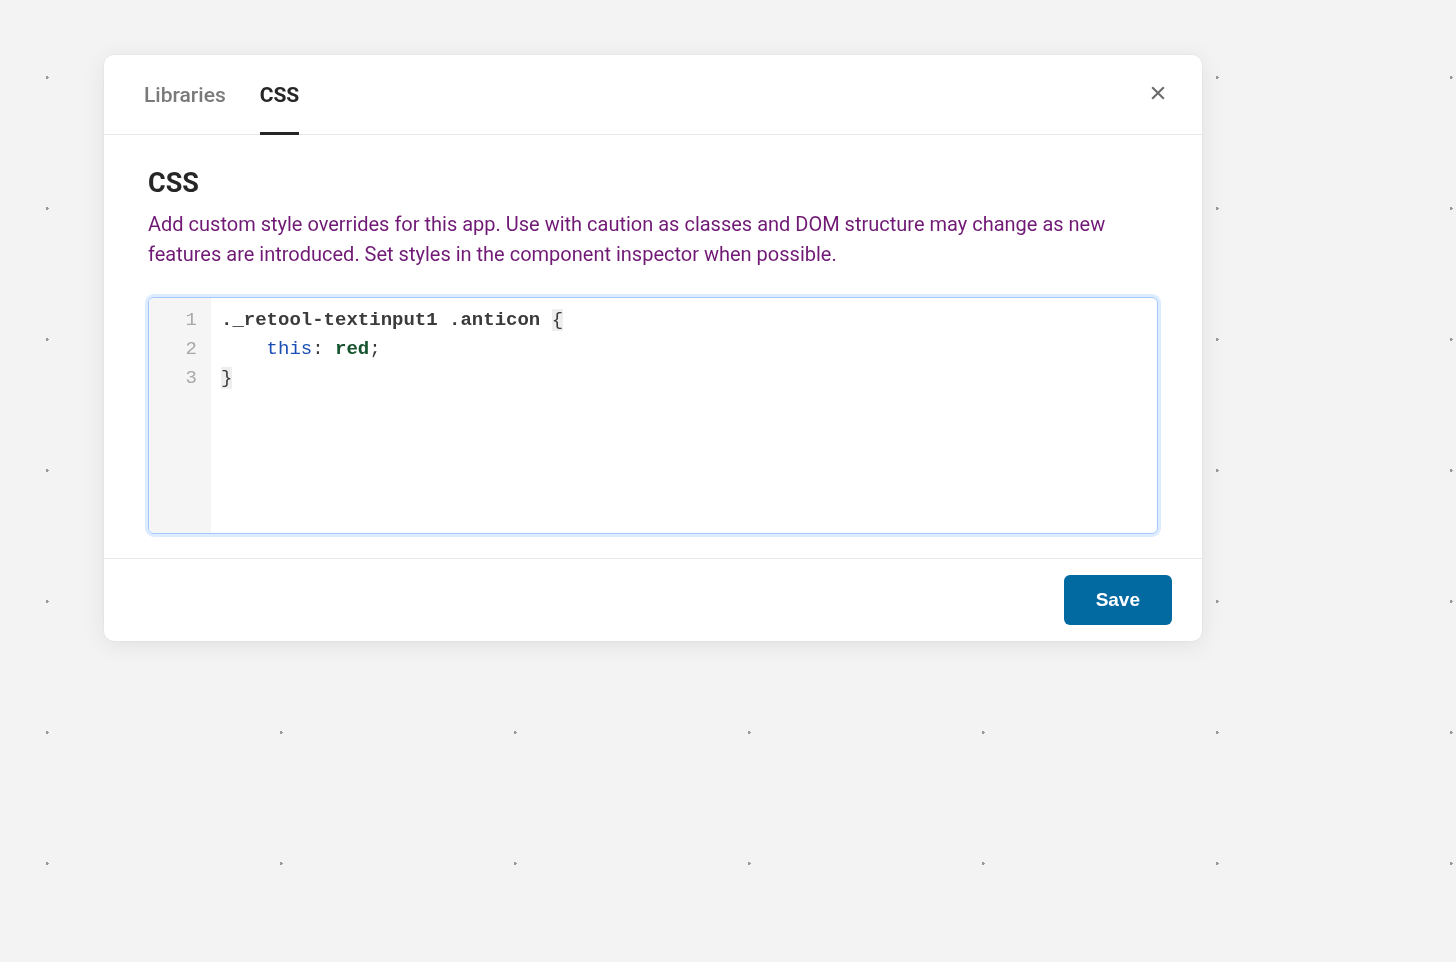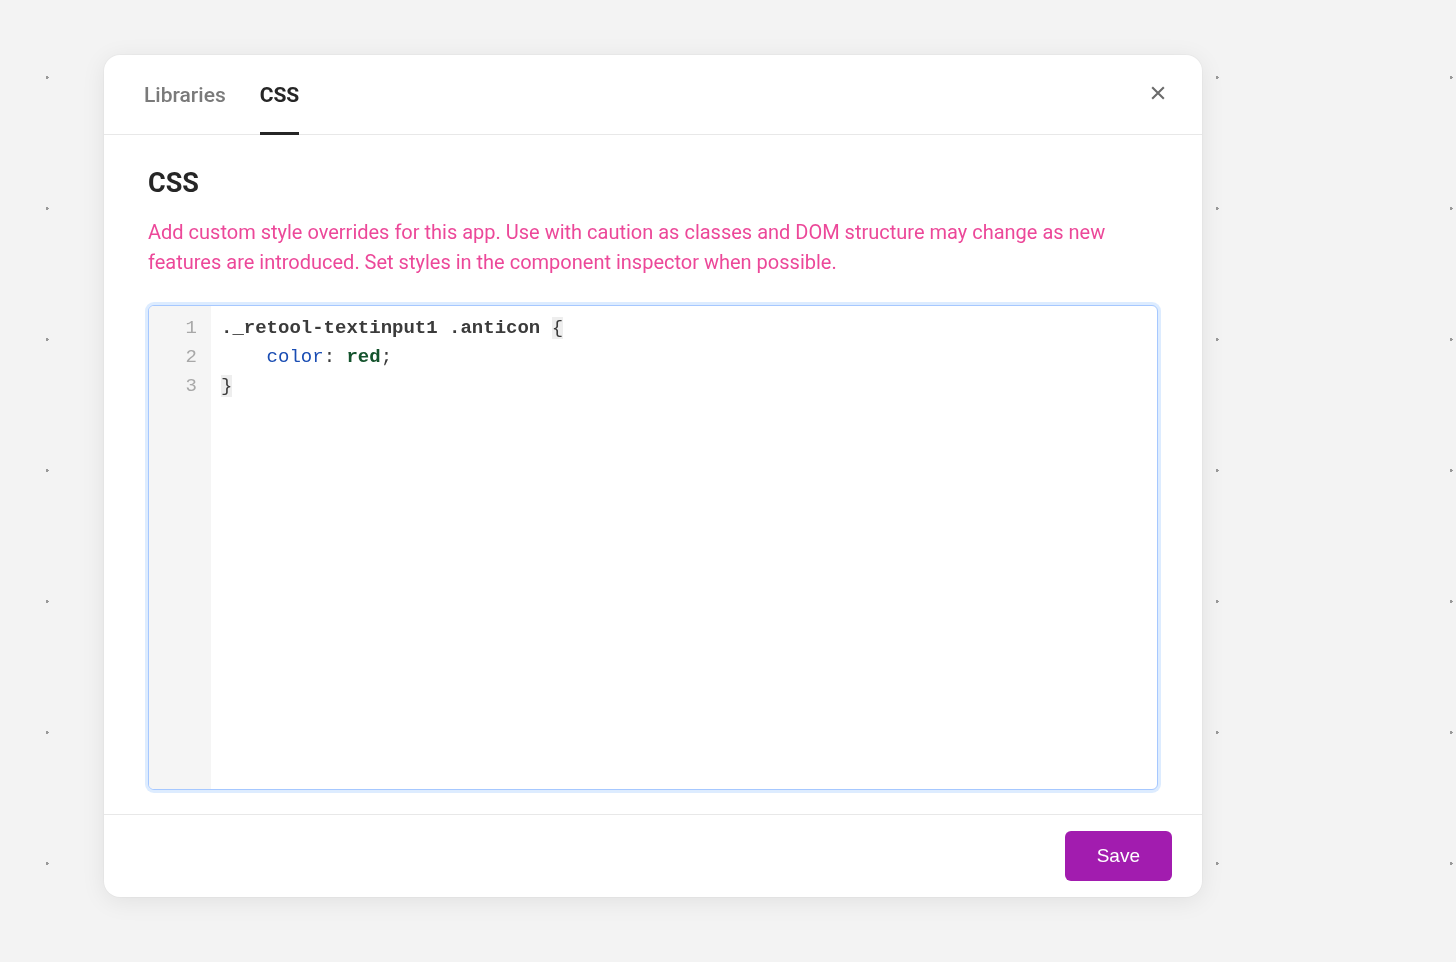--- a/index.html
+++ b/index.html
@@ -24,23 +24,23 @@
       pointer-events: none;
       background-image: radial-gradient(circle, #999 1.5px, transparent 1.5px);
       background-size: 234px 131px;
       background-position: 164px 12px;
     }
     .modal {
       position: absolute;
       left: 104px;
       top: 55px;
       width: 1098px;
-      height: 842px;
+      height: 586px;
       background: #ffffff;
-      border-radius: 16px;
+      border-radius: 10px;
       box-shadow: 0 4px 24px rgba(0,0,0,0.08), 0 0 0 1px rgba(0,0,0,0.02);
       display: flex;
       flex-direction: column;
     }
     .modal-header {
       display: flex;
       align-items: center;
       padding: 0 40px;
       height: 80px;
       border-bottom: 1px solid #e8e8e8;
@@ -101,24 +101,23 @@
     }
     .section-title {
       font-size: 27px;
       font-weight: 700;
       color: #262626;
       margin-bottom: 10px;
     }
     .section-desc {
       font-size: 20px;
       line-height: 1.5;
-      color: #ec4899;
+      color: #701a75;
       margin-bottom: 28px;
       max-width: 1000px;
-      margin-top: 8px;
     }
     .editor-wrap {
       flex: 1;
       border: 1px solid #a6c8ff;
       border-radius: 6px;
       box-shadow: 0 0 0 3px rgba(120, 180, 255, 0.25);
       display: flex;
       overflow: hidden;
       background: #fff;
     }
@@ -161,24 +160,24 @@
       width: 2px;
       background: #000;
     }
     .modal-footer {
       border-top: 1px solid #e8e8e8;
       padding: 16px 30px;
       display: flex;
       justify-content: flex-end;
     }
     .save-btn {
-      background: #a21caf;
+      background: #0369a1;
       color: #ffffff;
       font-size: 19px;
-      font-weight: 400;
+      font-weight: 700;
       border: none;
       border-radius: 6px;
       padding: 14px 32px;
       cursor: pointer;
     }
   </style>
 </head>
 <body>
 
 <div class="dots"></div>
@@ -202,21 +201,21 @@
     <div class="section-title">CSS</div>
     <div class="section-desc">Add custom style overrides for this app. Use with caution as classes and DOM structure may change as new features are introduced. Set styles in the component inspector when possible.</div>
 
     <div class="editor-wrap">
       <div class="gutter">
         <div>1</div>
         <div>2</div>
         <div>3</div>
       </div>
       <div class="code-area"><span class="tok-selector">._retool-textinput1 .anticon</span> <span class="tok-brace">{</span>
-<span>    </span><span class="tok-prop">color</span><span class="tok-punct">:</span><span> </span><span class="tok-val">red</span><span class="tok-punct">;</span>
+<span>    </span><span class="tok-prop">this</span><span class="tok-punct">:</span><span> </span><span class="tok-val">red</span><span class="tok-punct">;</span>
 <span class="cursor-caret"></span><span class="tok-brace">}</span></div>
     </div>
   </div>
 
   <div class="modal-footer">
     <button class="save-btn">Save</button>
   </div>
 </div>
 
 </body></html>

